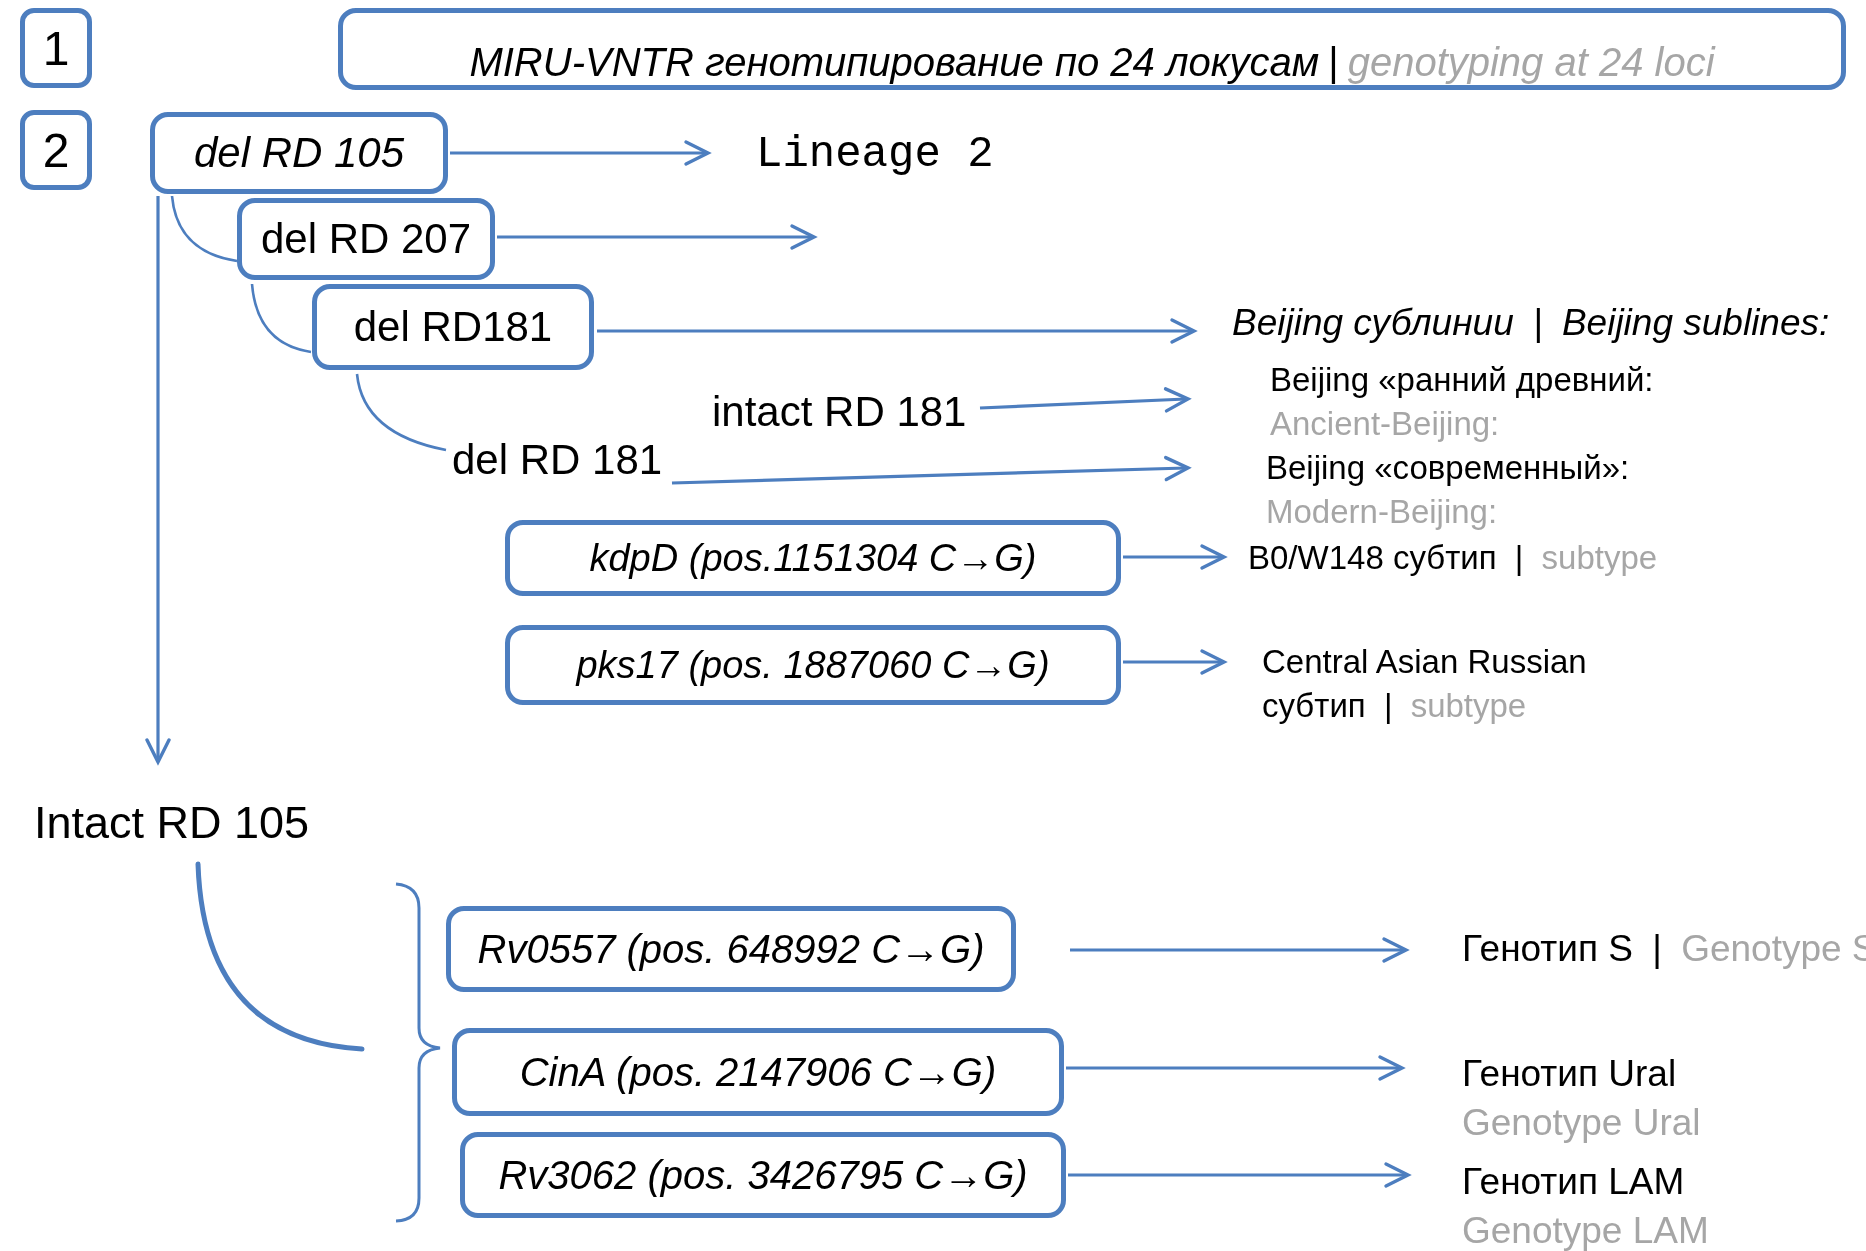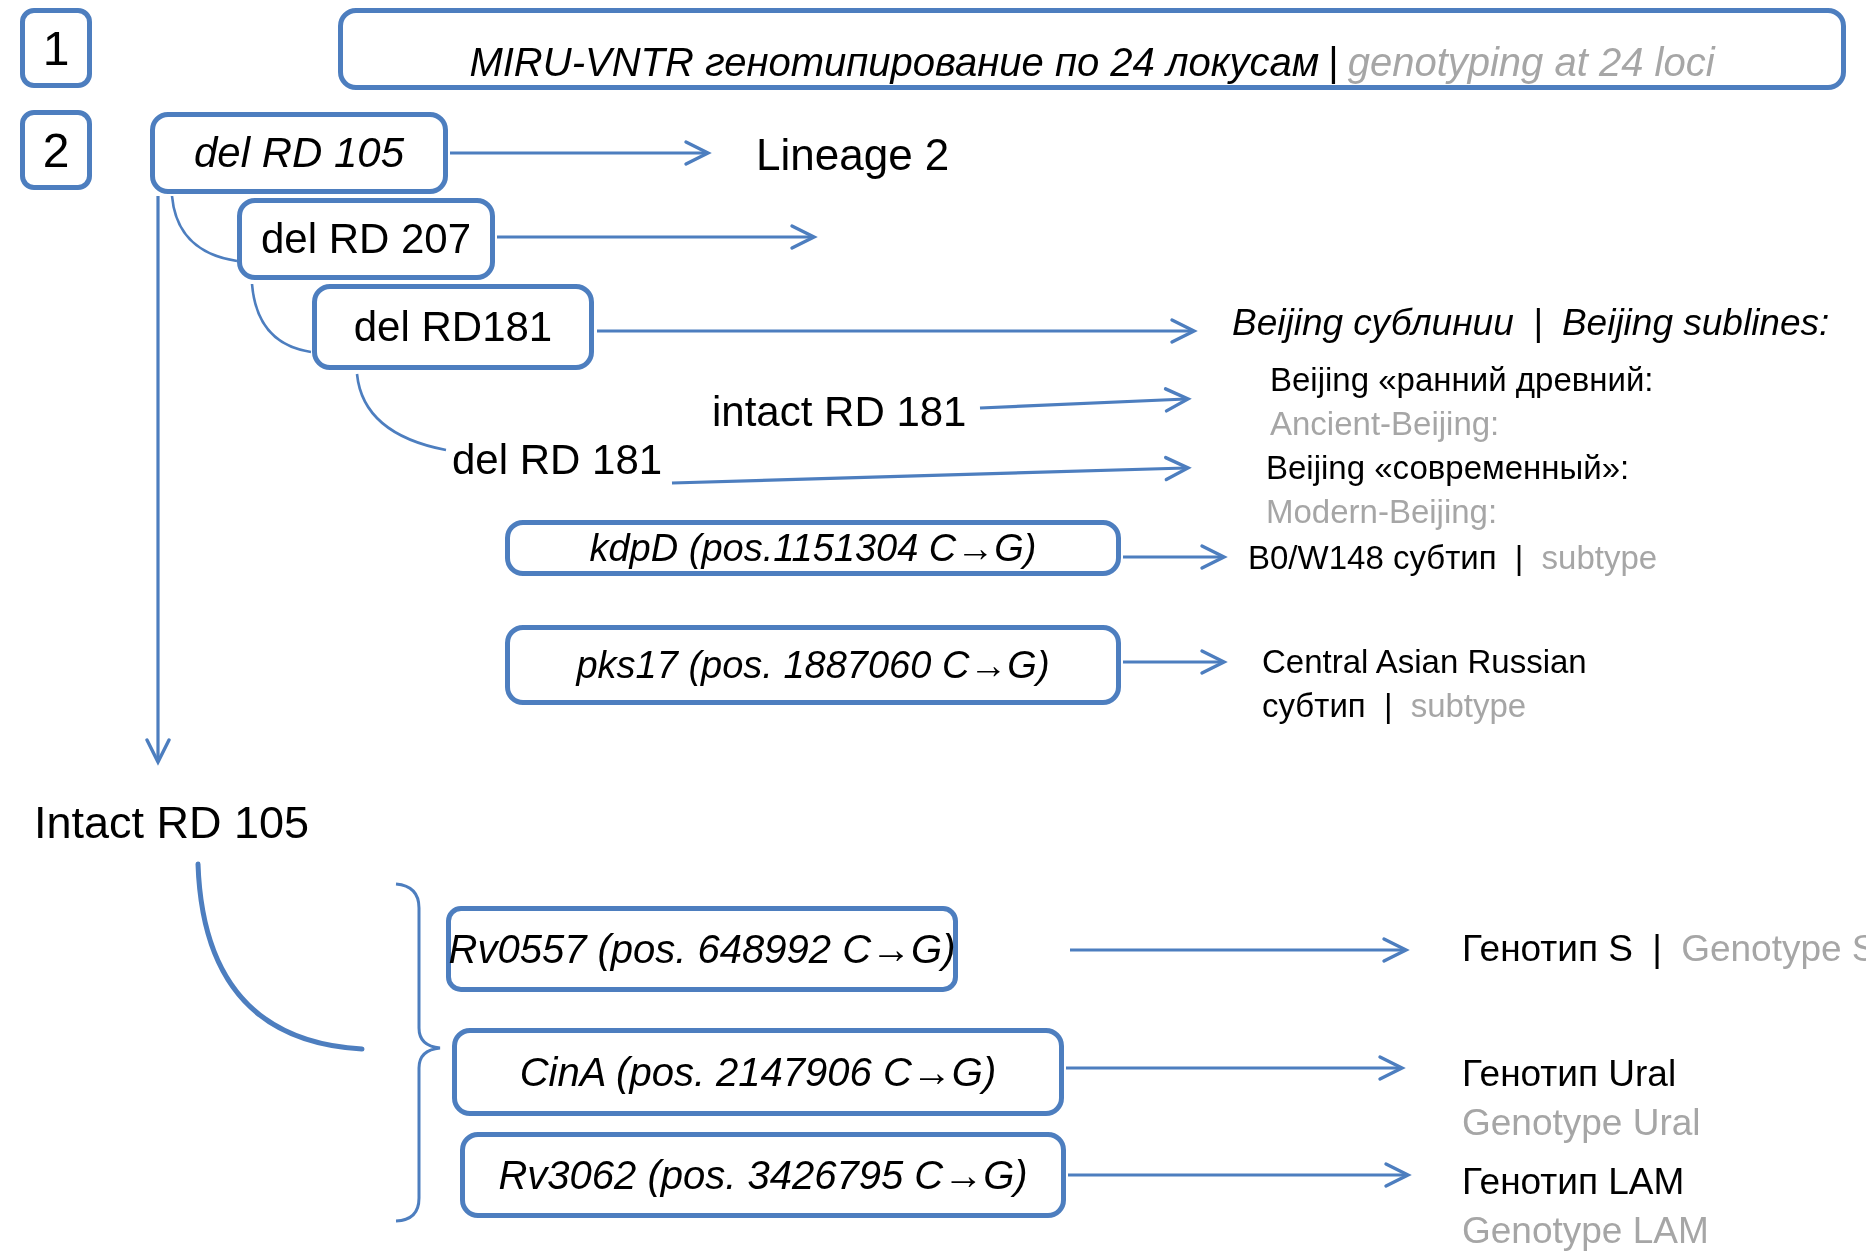--- a/index.html
+++ b/index.html
@@ -83,41 +83,41 @@
   <div class="box" style="left:150px;top:112px;width:298px;height:82px;font-size:42px;font-style:italic;">
     <span>del RD 105</span>
   </div>
   <div class="box" style="left:237px;top:198px;width:258px;height:82px;font-size:42px;">
     <span>del RD 207</span>
   </div>
   <div class="box" style="left:312px;top:284px;width:282px;height:86px;font-size:42px;">
     <span>del RD181</span>
   </div>
 
-  <div class="lbl" style="left:756px;top:130px;font-size:44px;">Lineage 2</div>
+  <div class="lbl" style="left:756px;top:130px;font-size:44px;font-family:Liberation Mono, monospace;">Lineage 2</div>
 
   <div class="lbl it" style="left:1232px;top:302px;font-size:37px;">
     <span class="blk">Beijing сублинии</span>
     <span class="sep it blk">|</span>
     <span class="blk">Beijing sublines:</span>
   </div>
 
   <div class="lbl" style="left:712px;top:388px;font-size:42px;">intact RD 181</div>
   <div class="lbl" style="left:452px;top:436px;font-size:42px;">del RD 181</div>
 
   <div class="lbl rc" style="left:1270px;top:358px;font-size:33px;">
     <div class="blk">Beijing «ранний древний:</div>
     <div class="gry">Ancient-Beijing:</div>
   </div>
   <div class="lbl rc" style="left:1266px;top:446px;font-size:33px;">
     <div class="blk">Beijing «современный»:</div>
     <div class="gry">Modern-Beijing:</div>
   </div>
 
-  <div class="box" style="left:505px;top:520px;width:616px;height:56px;font-size:38px;text-align:right;">
+  <div class="box" style="left:505px;top:520px;width:616px;height:76px;font-size:38px;text-align:right;">
     <span class="it">kdpD (pos.1151304 C→G)</span>
   </div>
   <div class="box" style="left:505px;top:625px;width:616px;height:80px;font-size:38px;">
     <span class="it">pks17 (pos. 1887060 C→G)</span>
   </div>
 
   <div class="lbl" style="left:1248px;top:540px;font-size:33px;">
     <span class="blk">B0/W148 субтип</span>
     <span class="sep blk">|</span>
     <span class="gry">subtype</span>
@@ -126,21 +126,21 @@
     <div class="blk">Central Asian Russian</div>
     <div>
       <span class="blk">субтип</span>
       <span class="sep blk">|</span>
       <span class="gry">subtype</span>
     </div>
   </div>
 
   <div class="lbl" style="left:34px;top:798px;font-size:45px;">Intact RD 105</div>
 
-  <div class="box" style="left:446px;top:906px;width:512px;height:86px;font-size:40px;border-radius:15px;">
+  <div class="box" style="left:446px;top:906px;width:570px;height:86px;font-size:40px;">
     <span class="it">Rv0557 (pos. 648992 C→G)</span>
   </div>
   <div class="box" style="left:452px;top:1028px;width:612px;height:88px;font-size:40px;">
     <span class="it">CinA (pos. 2147906 C→G)</span>
   </div>
   <div class="box" style="left:460px;top:1132px;width:606px;height:86px;font-size:40px;">
     <span class="it">Rv3062 (pos. 3426795 C→G)</span>
   </div>
 
   <div class="lbl" style="left:1462px;top:928px;font-size:37px;">

